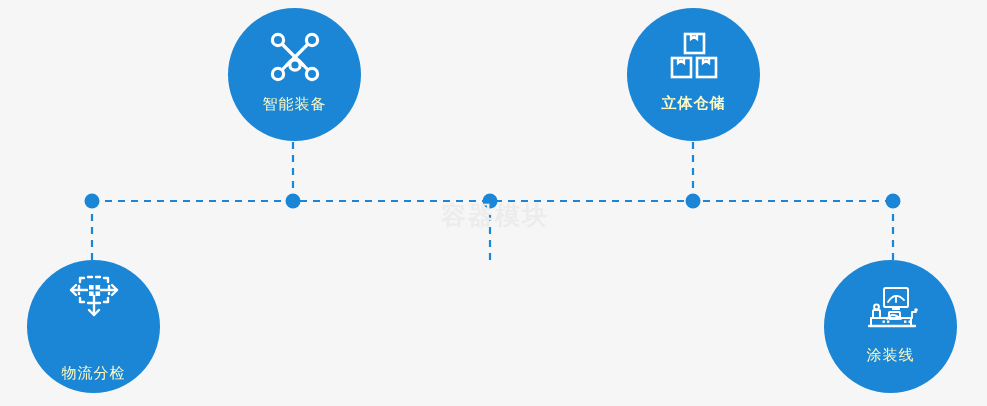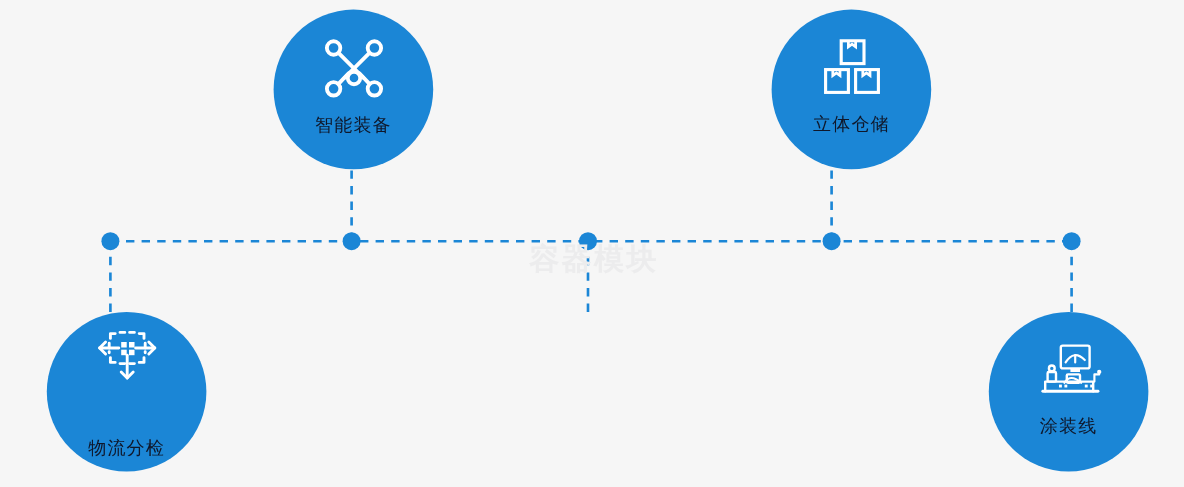--- a/index.html
+++ b/index.html
@@ -48,36 +48,36 @@
     flex-direction: column;
     align-items: center;
     justify-content: center;
     box-sizing: border-box;
   }
   .node-icon {
     display: block;
     line-height: 0;
   }
   .node-label {
-    color: #0f172a;
+    color: #fef9c3;
     font-size: 15px;
     letter-spacing: 1px;
     white-space: nowrap;
     text-align: center;
   }
   
   #circle-smart-equipment { left: 228px; top: 8px;   width: 133px; height: 133px; }
   #circle-smart-equipment .node-icon { margin-bottom: 12px; }
   #circle-smart-equipment .node-label { margin-bottom: 4px; }
 
-  #circle-warehouse { left: 643px; top: 8px;   width: 133px; height: 133px; }
+  #circle-warehouse { left: 627px; top: 8px;   width: 133px; height: 133px; font-weight: bold; }
   #circle-warehouse .node-icon { margin-bottom: 12px; }
   #circle-warehouse .node-label { margin-bottom: 4px; }
 
-  #circle-logistics-sorting { left: 39px;  top: 260px; width: 133px; height: 133px; gap: 36px; }
+  #circle-logistics-sorting { left: 27px;  top: 260px; width: 133px; height: 133px; gap: 36px; }
   #circle-logistics-sorting .node-icon { margin-bottom: 10px; }
   #circle-logistics-sorting .node-label { margin-bottom: 2px; }
 
   #circle-production-line { left: 424px; top: 260px; width: 133px; height: 133px; }
   #circle-production-line .node-icon { margin-bottom: 12px; }
   #circle-production-line .node-label { margin-bottom: 2px; }
 
   #circle-coating-line { left: 824px; top: 260px; width: 133px; height: 133px; font-family: Liberation Mono, monospace; }
   #circle-coating-line .node-icon { margin-bottom: 12px; }
   #circle-coating-line .node-label { margin-bottom: 2px; }

